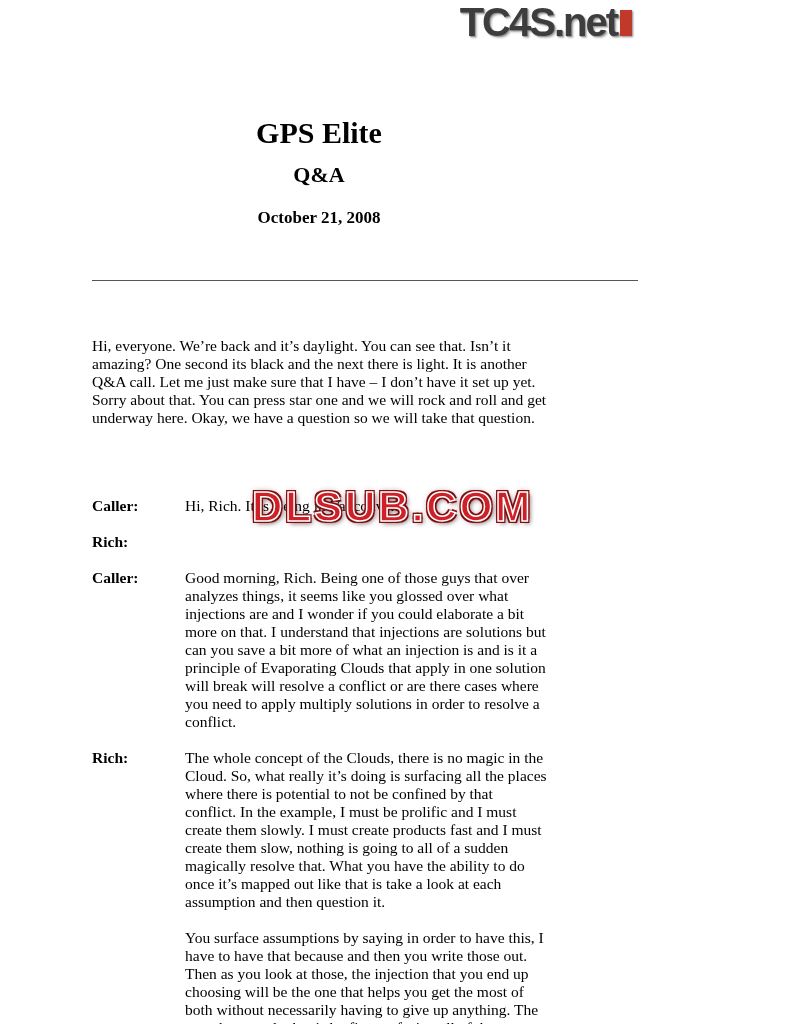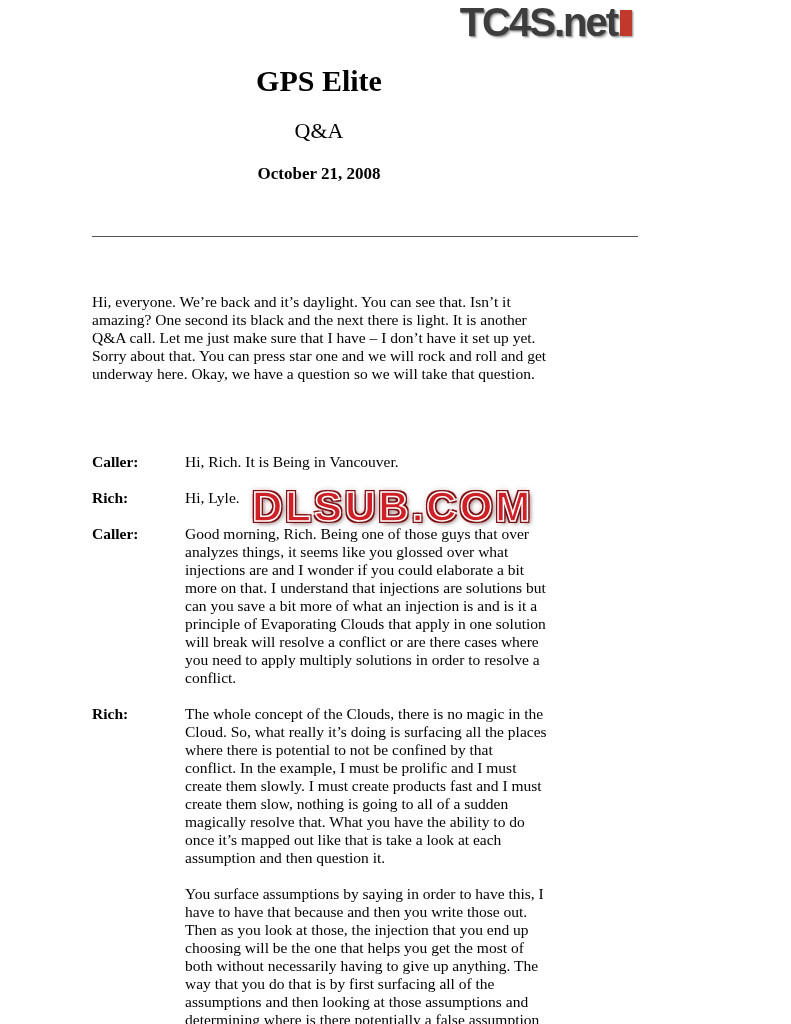--- a/index.html
+++ b/index.html
@@ -35,32 +35,32 @@
     display: inline-block;
     width: 12px;
     height: 26px;
     margin-left: 3px;
     background: #c0392b;
     box-shadow: 1px 1px 2px #888;
   }
 
   
   .title-block {
-    padding-top: 64px;
+    padding-top: 116px;
     text-align: center;
   }
   .doc-title {
     font-size: 30px;
     font-weight: bold;
     margin: 0;
   }
   .doc-subtitle {
     font-size: 22px;
-    font-weight: normal;
-    margin: 20px 0 0 0;
+    font-weight: bold;
+    margin: 12px 0 0 0;
   }
   .doc-date {
     font-size: 17px;
     font-weight: bold;
     margin: 20px 0 0 0;
   }
 
   .rule {
     border: none;
     border-top: 1px solid #555;
@@ -152,21 +152,20 @@
 
   <div class="dialogue">
 
     <div class="dialogue-row">
       <div class="speaker">Caller:</div>
       <div class="speech">Hi, Rich. It is Being in Vancouver.</div>
     </div>
 
     <div class="dialogue-row">
       <div class="speaker">Rich:</div>
-      <div class="speech">Hi, Lyle.</div>
     </div>
 
     <div class="dialogue-row">
       <div class="speaker">Caller:</div>
       <div class="speech">Good morning, Rich. Being one of those guys that over analyzes things, it seems like you glossed over what injections are and I wonder if you could elaborate a bit more on that. I understand that injections are solutions but can you save a bit more of what an injection is and is it a principle of Evaporating Clouds that apply in one solution will break will resolve a conflict or are there cases where you need to apply multiply solutions in order to resolve a conflict.</div>
     </div>
 
     <div class="dialogue-row">
       <div class="speaker">Rich:</div>
       <div class="speech">The whole concept of the Clouds, there is no magic in the Cloud. So, what really it’s doing is surfacing all the places where there is potential to not be confined by that conflict. In the example, I must be prolific and I must create them slowly. I must create products fast and I must create them slow, nothing is going to all of a sudden magically resolve that. What you have the ability to do once it’s mapped out like that is take a look at each assumption and then question it.</div>

